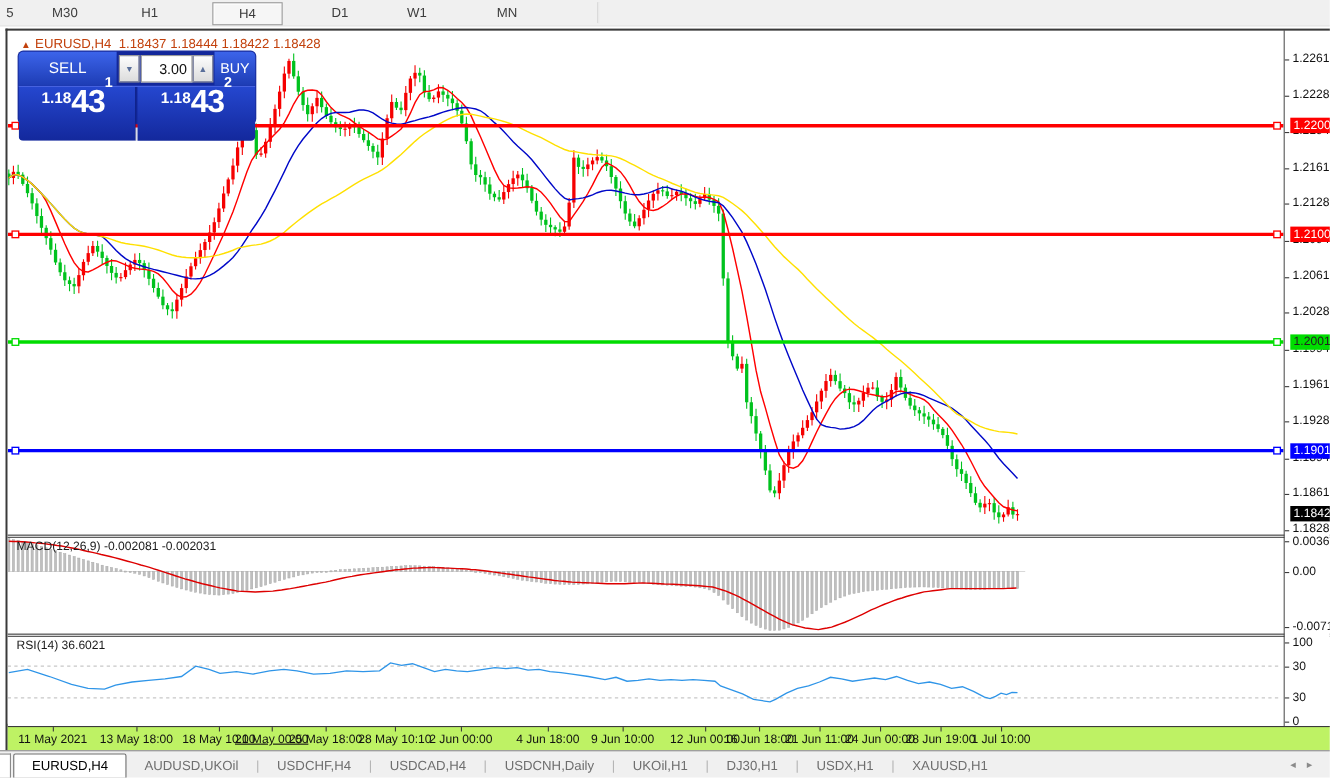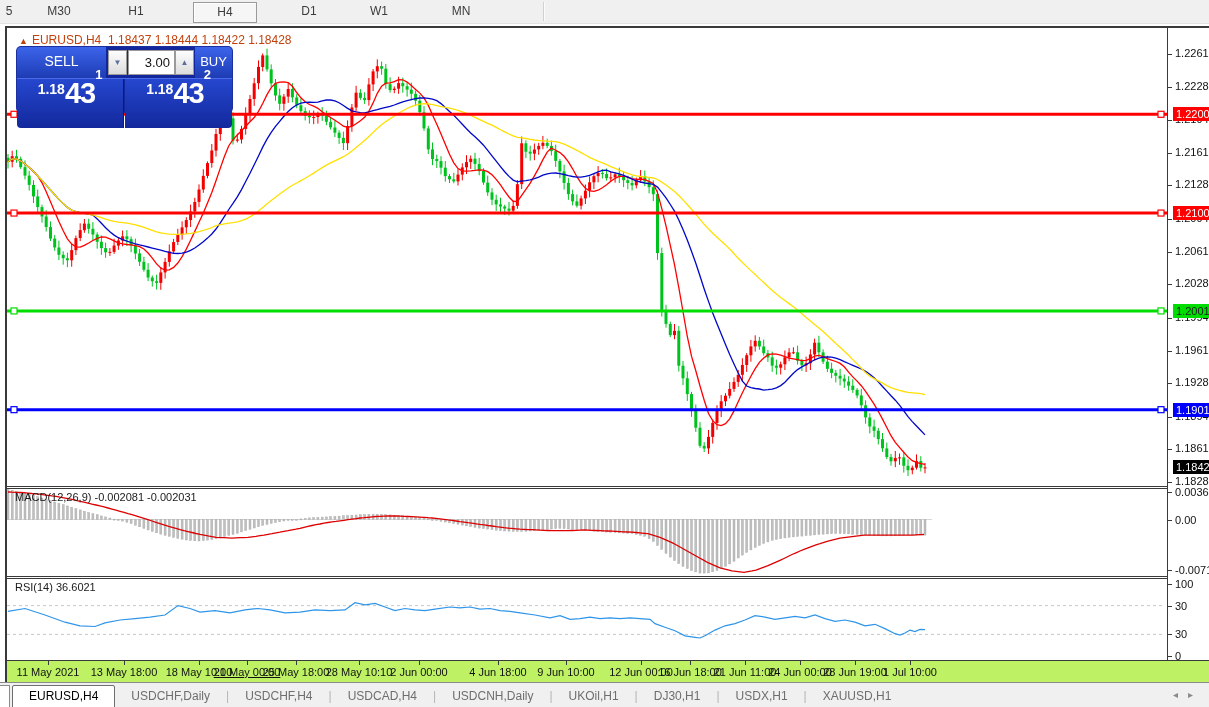--- a/index.html
+++ b/index.html
@@ -864,21 +864,21 @@
         <div class="xlabel" style="left: 848px;">28 Jun 19:00</div>
         <div class="xtick" style="left: 903px;"></div>
         <div class="xlabel" style="left: 903px;">1 Jul 10:00</div>
       </div>
   </div>
 
   <div class="tab-bar">
     <div class="tab-stub"></div>
     <div class="tabs" id="tabs">
         <div class="tab active">EURUSD,H4</div>
-        <div class="tab">USDCHF,Daily</div>
+        <div class="tab">AUDUSD,UKOil</div>
         <span class="tab-sep">|</span>
         <div class="tab">USDCHF,H4</div>
         <span class="tab-sep">|</span>
         <div class="tab">USDCAD,H4</div>
         <span class="tab-sep">|</span>
         <div class="tab">USDCNH,Daily</div>
         <span class="tab-sep">|</span>
         <div class="tab">UKOil,H1</div>
         <span class="tab-sep">|</span>
         <div class="tab">DJ30,H1</div>

